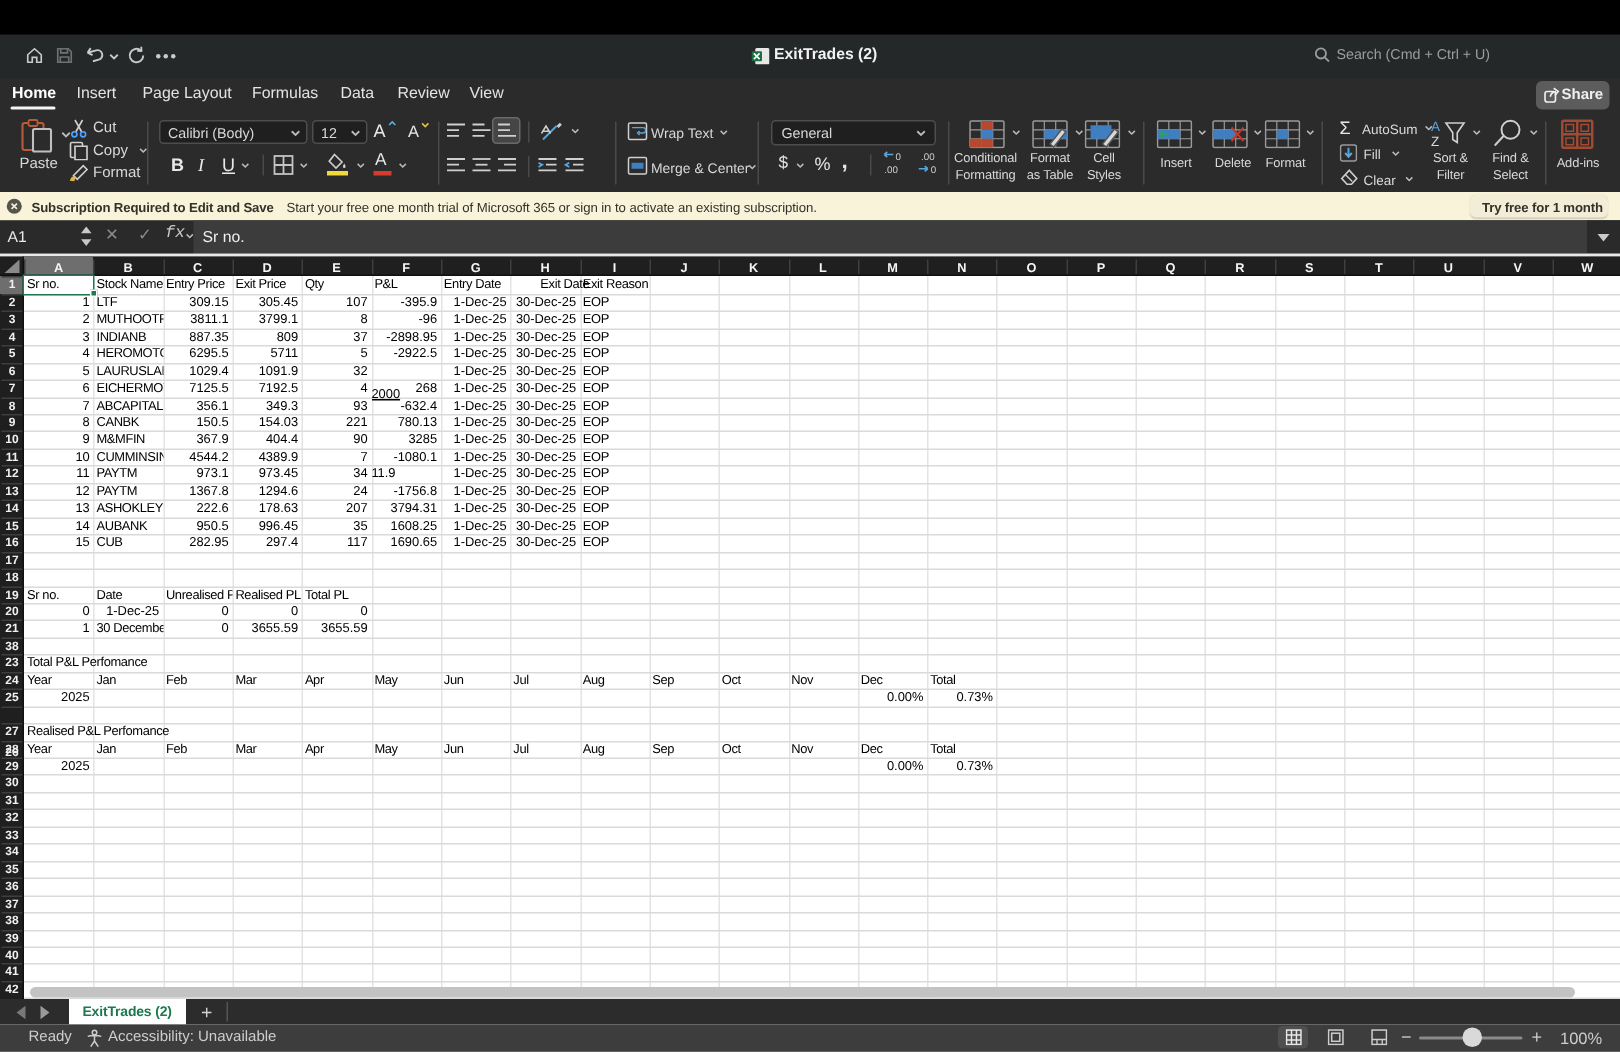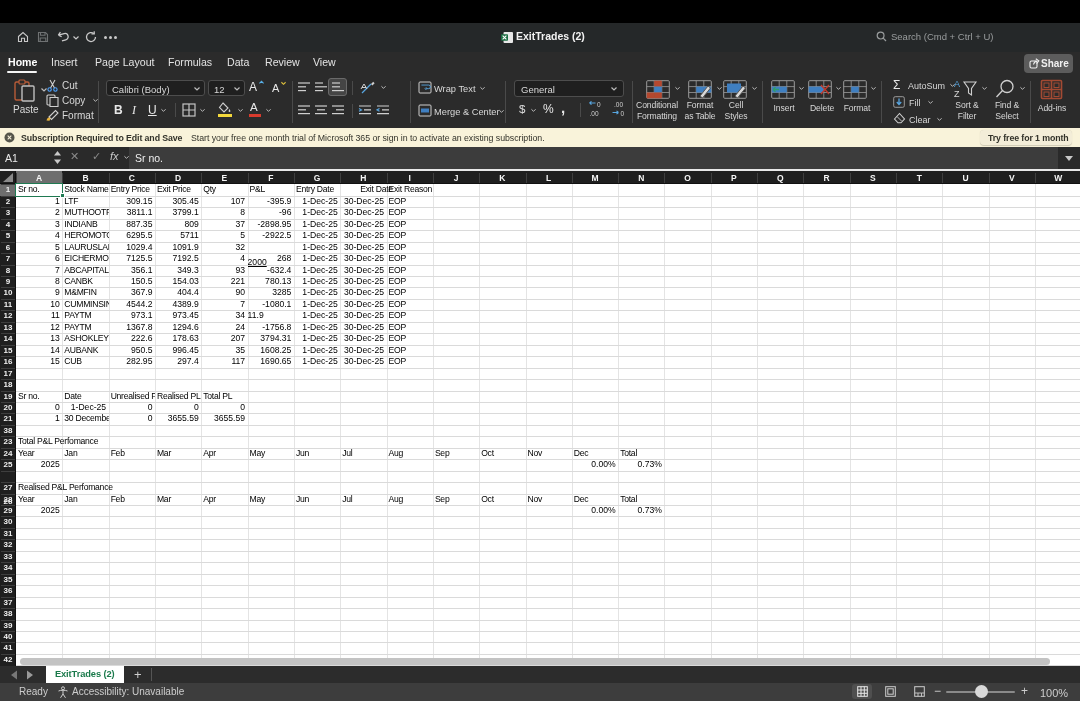--- a/index.html
+++ b/index.html
@@ -345,21 +345,21 @@
 <div class="abs" style="left:980px;top:130px;width:92px;height:15px;background:#f3edd8;border-radius:4px;box-shadow:0 0.5px 1px rgba(0,0,0,0.18);"></div>
 <div class="txt" style="left:988px;top:132.8px;color:#32322a;font-size:8.8px;font-weight:bold;letter-spacing:-0.1px;">Try free for 1 month</div>
 <div class="abs" style="left:0;top:147px;width:1080px;height:22px;background:#2a2a2a;"></div>
 <div class="txt" style="left:5px;top:151.5px;color:#e8e8e8;font-size:10.5px;">A1</div>
 <svg class="abs" style="left:53px;top:150px" width="9" height="15" viewBox="0 0 9 15" fill="#c9c9c9">
     <path d="M4.5 1 L8 5.5 H1 Z"></path>
     <path d="M4.5 14 L1 9.5 H8 Z"></path>
   </svg>
 <div class="txt" style="left:70px;top:150px;color:#8a8a8a;font-size:11px;">✕</div>
 <div class="txt" style="left:92px;top:150px;color:#8a8a8a;font-size:11px;">✓</div>
-<div class="txt" style="left:110px;top:150px;color:#c9c9c9;font-size:11px;font-style:italic;font-family:Liberation Sans, sans-serif;">fx</div>
+<div class="txt" style="left:110px;top:150px;color:#c9c9c9;font-size:11px;font-style:italic;font-family:Liberation Mono, monospace;">fx</div>
 <svg class="abs" style="left:123px;top:155px" width="7" height="5" viewBox="0 0 8 6" fill="none" stroke="#bbb" stroke-width="1.2">
     <path d="M1.5 1.5 L4 4 L6.5 1.5"></path>
   </svg>
 <div class="abs" style="left:128.5px;top:147px;width:951.5px;height:22px;background:#3c3c3c;"></div>
 <div class="txt" style="left:135px;top:151.5px;color:#f0f0f0;font-size:10.5px;">Sr no.</div>
 <div class="abs" style="left:1058px;top:147px;width:22px;height:22px;background:#2a2a2a;"></div>
 <svg class="abs" style="left:1064px;top:155px" width="10" height="7" viewBox="0 0 10 7" fill="#c9c9c9">
     <path d="M1 1 L5 6 L9 1 Z"></path>
   </svg>
 <div class="abs" style="left:0;top:169px;width:1080px;height:2px;background:#e8e8e8;"></div>

